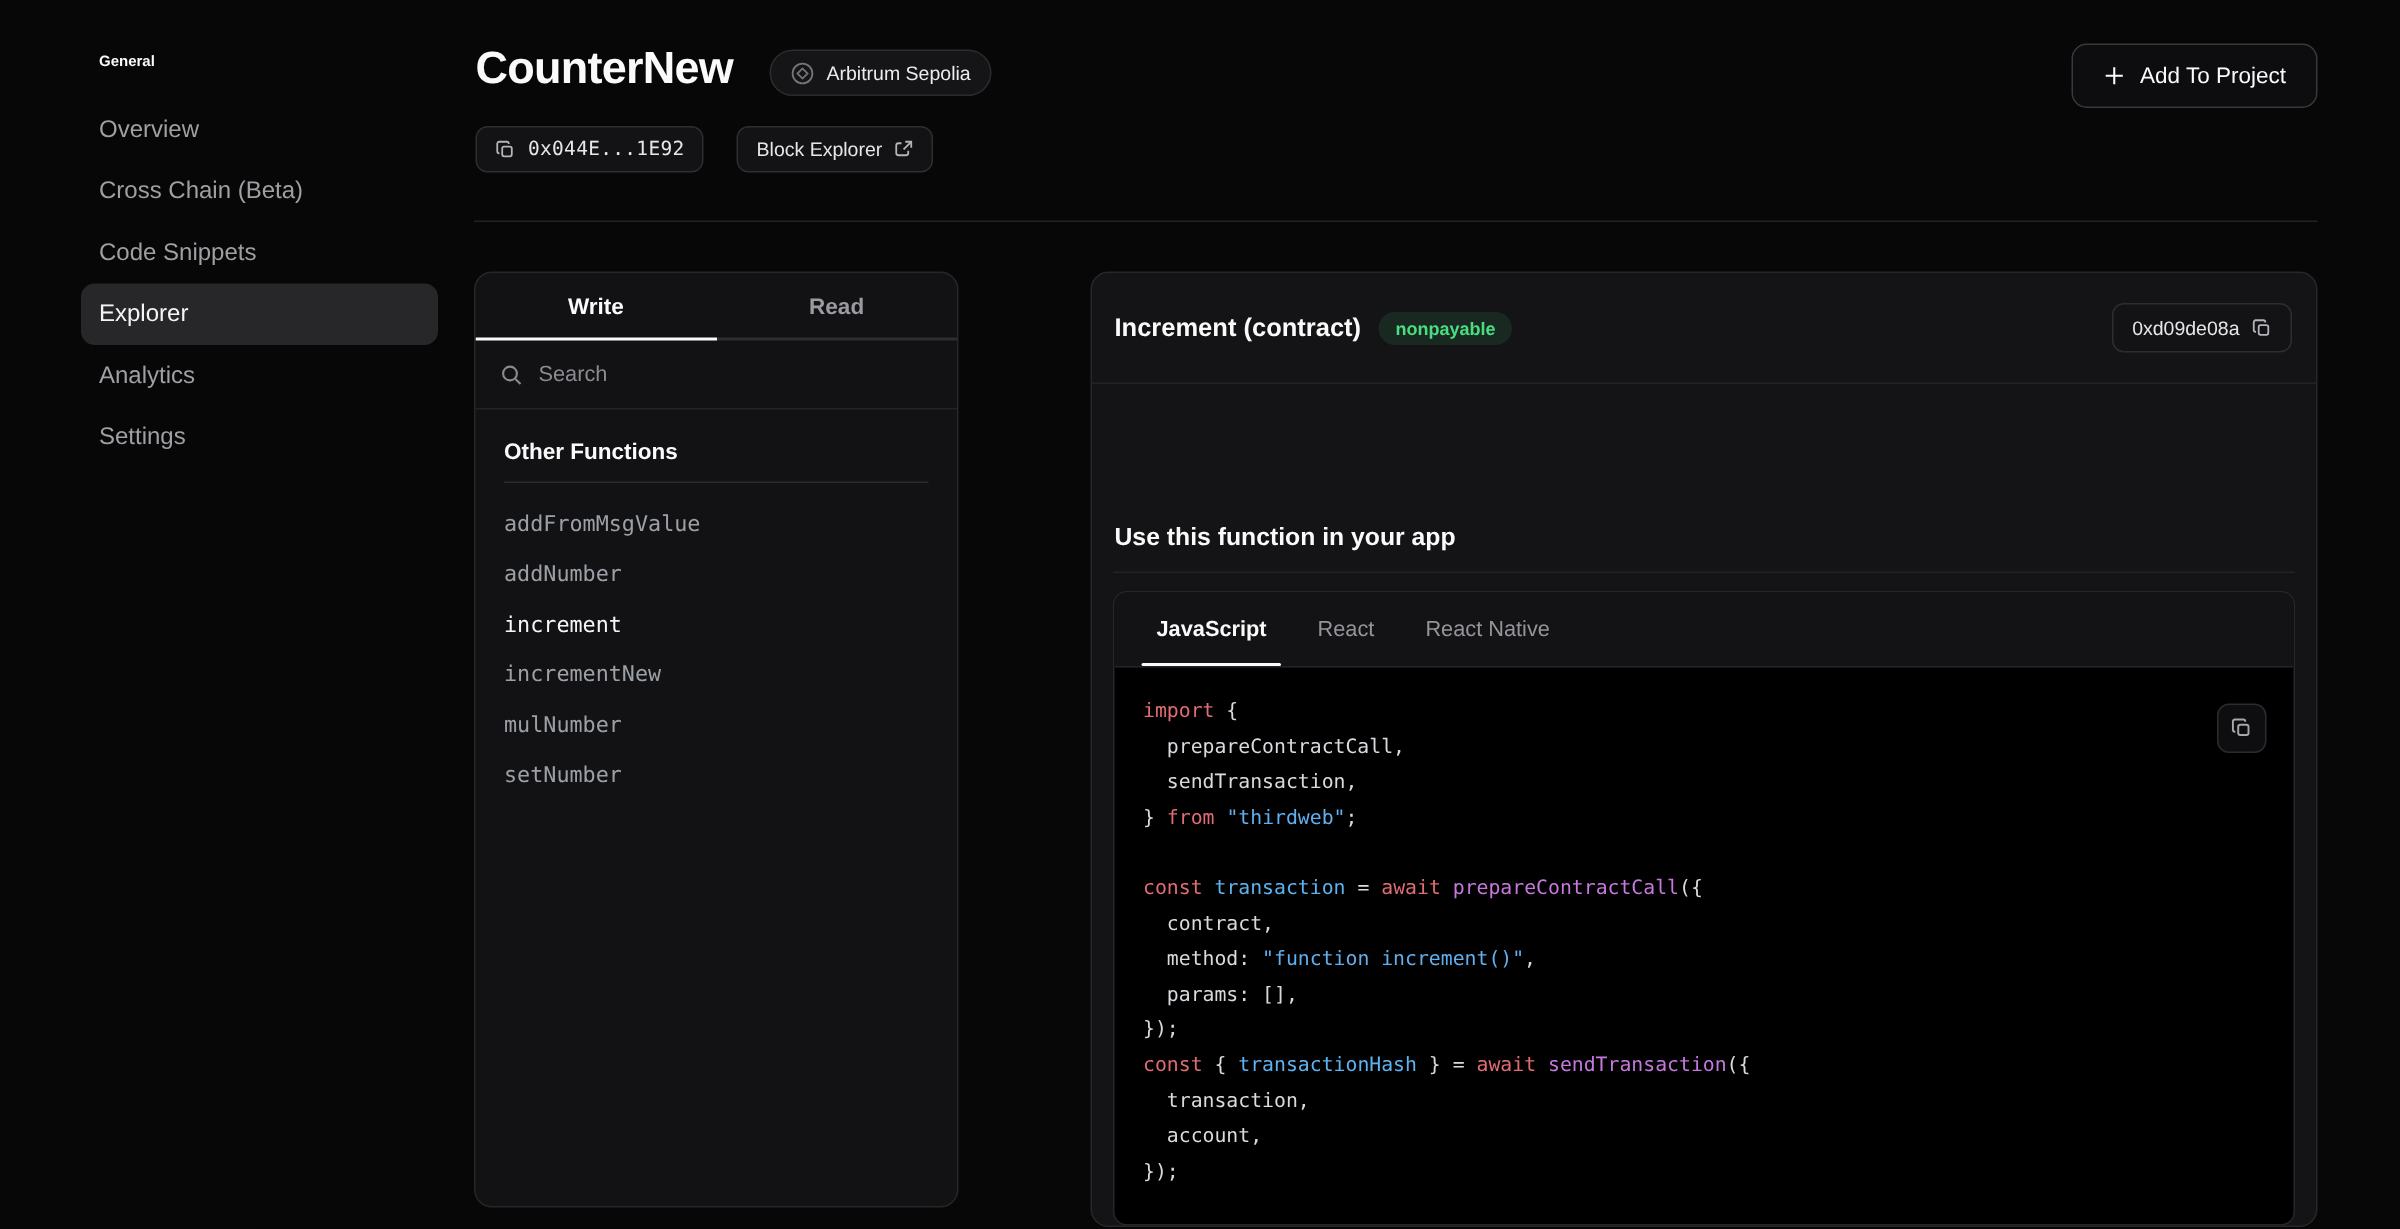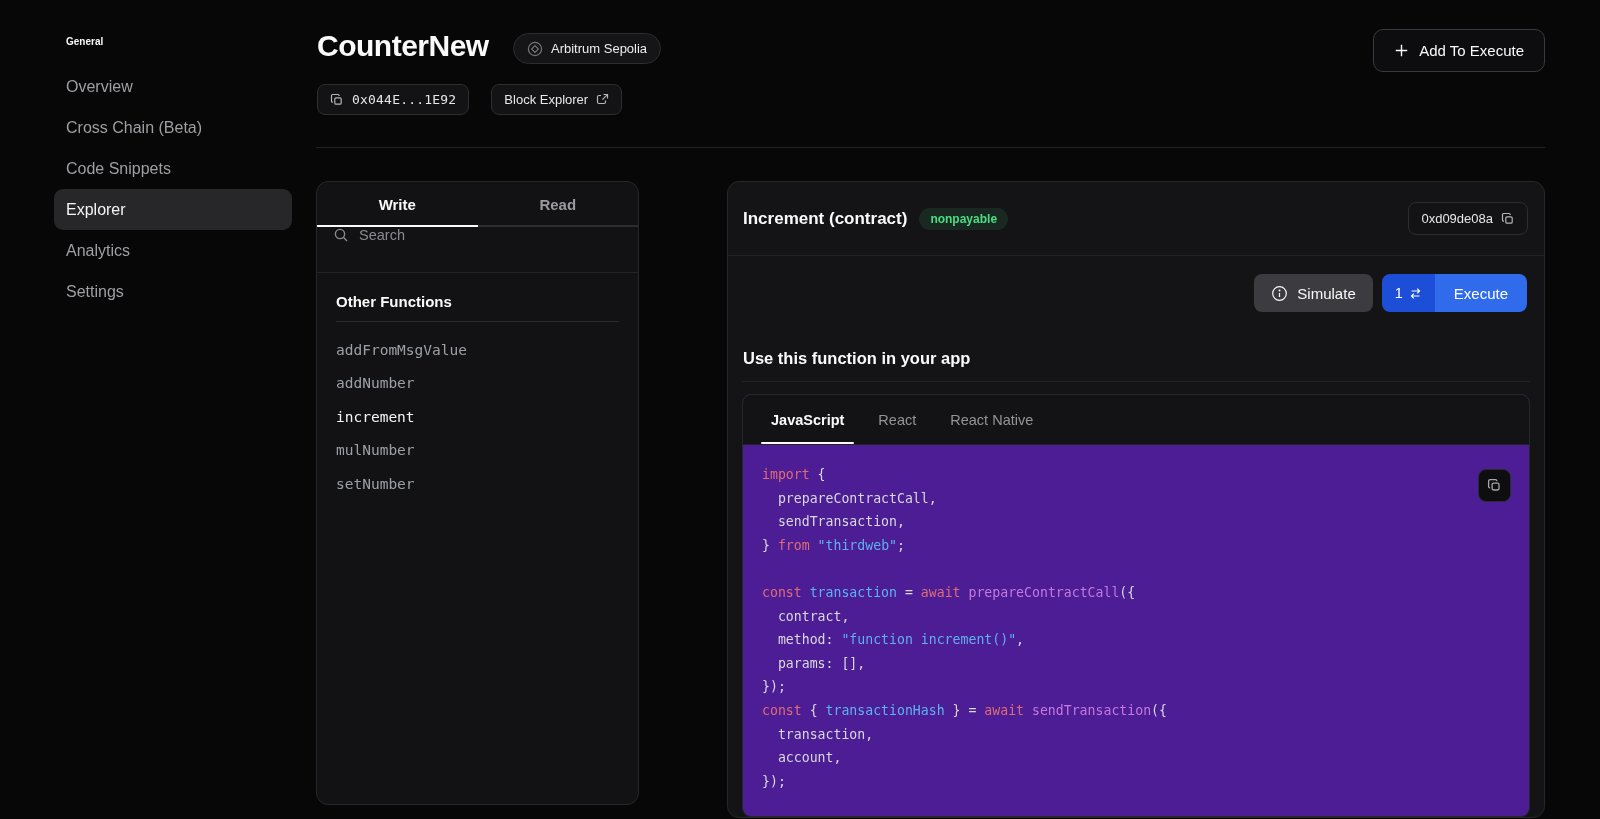--- a/index.html
+++ b/index.html
@@ -51,21 +51,21 @@
   }
   .fn-panel { left:316px; top:181px; width:323px; height:624px; }
   .fn-tabs { display:flex; height:45px; position:relative; }
   .fn-tab {
     flex:1; display:flex; align-items:center; justify-content:center;
     font-size:15px; font-weight:600; color:#9a9aa0; cursor:pointer; position:relative;
   }
   .fn-tab.active { color:#fafafa; }
   .fn-tab::after { content:""; position:absolute; left:0; right:0; bottom:0; height:2px; background:#2e2e31; }
   .fn-tab.active::after { background:#fafafa; }
-  .search-row { height:46px; display:flex; align-items:flex-start; gap:10px; padding:0 16px; border-bottom:1px solid #232326; }
+  .search-row { height:46px; display:flex; align-items:center; gap:10px; padding:0 16px; border-bottom:1px solid #232326; }
   .search-input {
     background:transparent; border:none; outline:none; color:#e5e5e7;
     font-size:14.5px; width:100%; font-family:"Liberation Sans", sans-serif;
   }
   .search-input::placeholder { color:#8a8a90; }
   .fn-section { padding:20px 19px 0 19px; }
   .fn-section-title { font-size:15px; font-weight:700; color:#fafafa; padding-bottom:11px; border-bottom:1px solid #2b2b2e; }
   .fn-list { padding-top:12px; }
   .fn-item { font-size:14.5px; line-height:33.4px; color:#9ca0a6; cursor:pointer; }
   .fn-item.active { color:#f5f5f6; }
@@ -92,21 +92,21 @@
   }
   .exec-label {
     display:flex; align-items:center; padding:0 19px;
     background:var(--accent,#2f6beb); color:#fff; font-size:15px; font-weight:500;
   }
   .usage-title { position:absolute; left:15px; top:167px; font-size:16.5px; font-weight:600; color:#fafafa; }
   .usage-divider { position:absolute; left:14px; right:14px; top:199px; height:1px; background:#232326; }
 
   .code-box {
     position:absolute; left:14px; right:14px; top:212px; bottom:0px;
-    border:1px solid #27272a; border-radius:9px; background:#4c1d95; overflow:hidden;
+    border:1px solid #27272a; border-radius:9px; background:#000000; overflow:hidden;
   }
   .code-tabs { display:flex; gap:30px; height:50px; padding-left:26px; border-bottom:1px solid #232326; background:#131315; }
   .code-tab {
     display:flex; align-items:center; font-size:14.5px; font-weight:500; color:#94949a;
     cursor:pointer; position:relative; padding:0 2px;
   }
   .code-tab.active { color:#fafafa; font-weight:600; }
   .code-tab.active::after { content:""; position:absolute; left:-8px; right:-8px; bottom:0; height:2px; background:#fafafa; border-radius:2px; }
   .code-area { position:relative; height:calc(100% - 50px); }
   .code-pre {
@@ -174,21 +174,21 @@
     </span>
   </button>
 </div>
 
 <button class="add-project-btn">
   <span class="icon">
     <svg width="15" height="15" viewBox="0 0 15 15" fill="none" stroke="#fafafa" stroke-width="1.4">
       <path d="M7.5 1.8v11.4M1.8 7.5h11.4"></path>
     </svg>
   </span>
-  <span>Add To Execute</span>
+  <span>Add To Project</span>
 </button>
 
 <div class="main-divider"></div>
 
 <div class="panel fn-panel">
   <div class="fn-tabs" id="fn-tabs">
       <div class="fn-tab active">Write</div>
       <div class="fn-tab">Read</div>
     </div>
   <div class="search-row">
@@ -199,20 +199,21 @@
       </svg>
     </span>
     <input class="search-input" placeholder="Search" style="">
   </div>
   <div class="fn-section">
     <div class="fn-section-title">Other Functions</div>
     <div class="fn-list" id="fn-list">
         <div class="fn-item mono">addFromMsgValue</div>
         <div class="fn-item mono">addNumber</div>
         <div class="fn-item mono active">increment</div>
+        <div class="fn-item mono">incrementNew</div>
         <div class="fn-item mono">mulNumber</div>
         <div class="fn-item mono">setNumber</div>
       </div>
   </div>
 </div>
 
 <div class="panel detail-panel">
   <div class="detail-header">
     <span class="detail-title">Increment (contract)</span>
     <span class="mut-badge">nonpayable</span>
@@ -220,44 +221,20 @@
       <span>0xd09de08a</span>
       <span class="icon">
         <svg width="14" height="14" viewBox="0 0 14 14" fill="none" stroke="#b4b4ba" stroke-width="1.2">
           <rect x="4.8" y="4.8" width="6.4" height="6.4" rx="1.3"></rect>
           <path d="M9.2 3V2.8A1.3 1.3 0 0 0 7.9 1.5H2.8A1.3 1.3 0 0 0 1.5 2.8v5.1A1.3 1.3 0 0 0 2.8 9.2H3"></path>
         </svg>
       </span>
     </button>
   </div>
 
-  <div class="actions-row">
-    <button class="simulate-btn">
-      <span class="icon">
-        <svg width="17" height="17" viewBox="0 0 17 17" fill="none" stroke="#fafafa" stroke-width="1.2">
-          <circle cx="8.5" cy="8.5" r="6.8"></circle>
-          <path d="M8.5 8v4"></path>
-          <circle cx="8.5" cy="5.4" r="0.4" fill="#fafafa"></circle>
-        </svg>
-      </span>
-      <span>Simulate</span>
-    </button>
-    <div class="exec-split">
-      <div class="exec-count">
-        <span>1</span>
-        <span class="icon">
-          <svg width="13" height="13" viewBox="0 0 13 13" fill="none" stroke="#fff" stroke-width="1.2">
-            <path d="M2.5 4h8M8.2 1.7 10.5 4 8.2 6.3"></path>
-            <path d="M10.5 9h-8M4.8 6.7 2.5 9l2.3 2.3"></path>
-          </svg>
-        </span>
-      </div>
-      <button class="exec-label" style="border:none;cursor:pointer;font-family:inherit;">Execute</button>
-    </div>
-  </div>
 
   <div class="usage-title">Use this function in your app</div>
   <div class="usage-divider"></div>
 
   <div class="code-box">
     <div class="code-tabs" id="code-tabs">
         <div class="code-tab active">JavaScript</div>
         <div class="code-tab">React</div>
         <div class="code-tab">React Native</div>
       </div>

